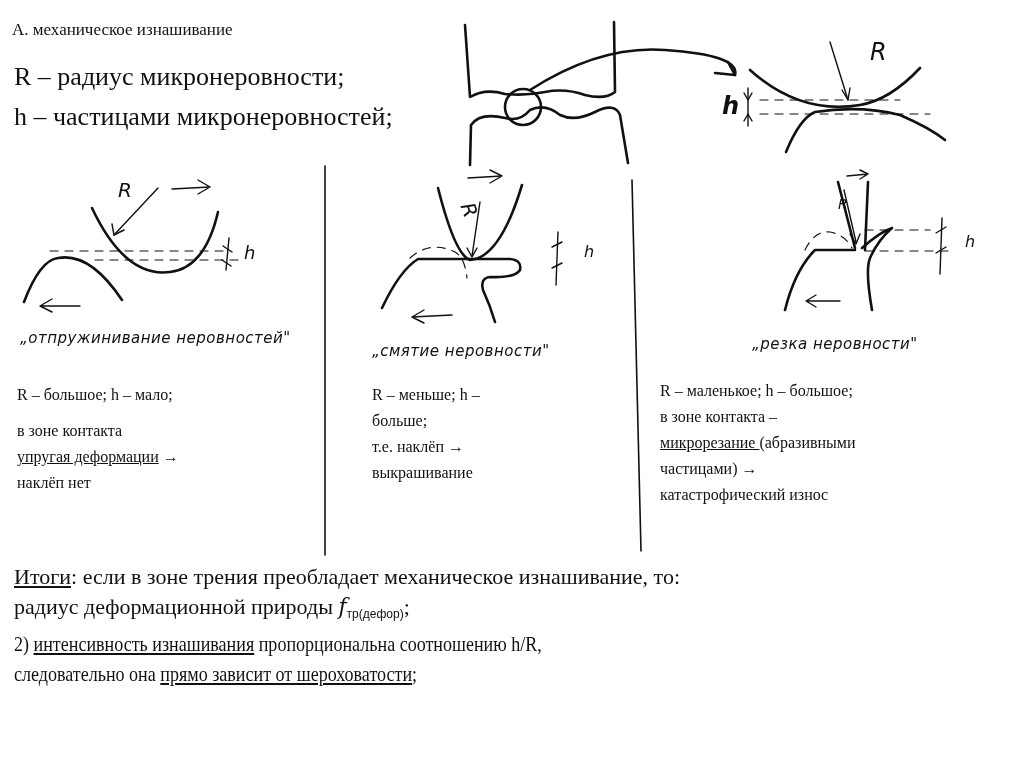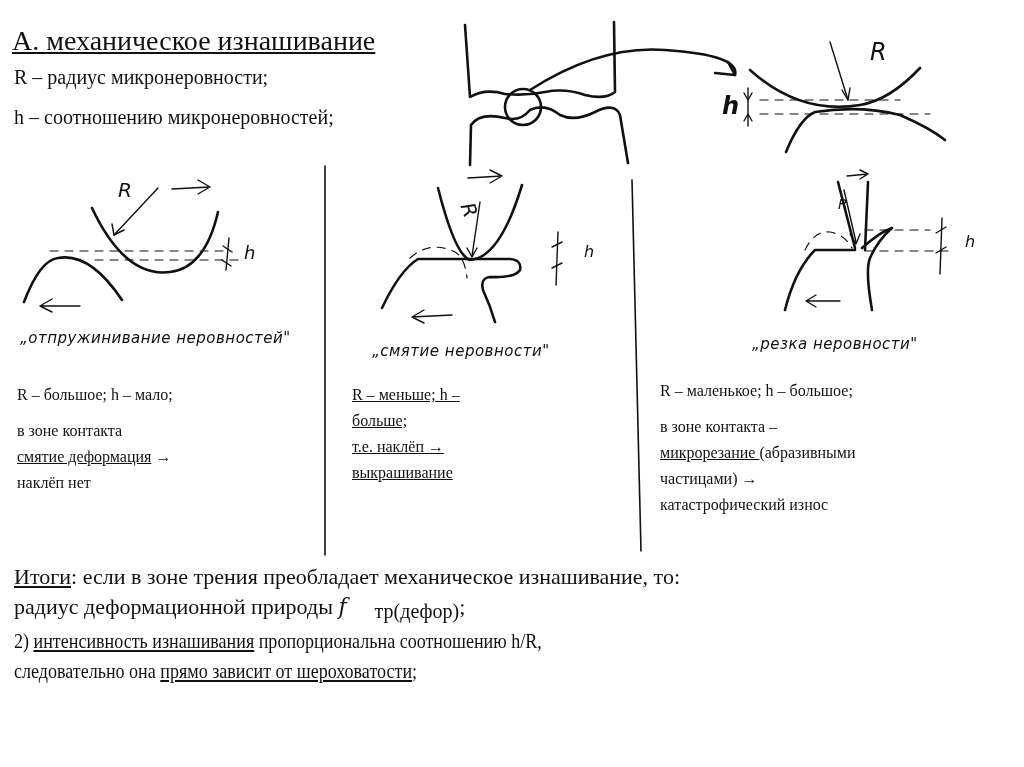--- a/index.html
+++ b/index.html
@@ -1,41 +1,41 @@
 <!DOCTYPE html>
 <html><head>
 <meta charset="utf-8">
 <style>
   html, body { margin: 0; padding: 0; background: #ffffff; }
   body { width: 1024px; height: 767px; position: relative; overflow: hidden;
          font-family: "Liberation Serif", serif; color: #111111; }
   .abs { position: absolute; }
-  .t { font-size: 20px; line-height: 26px; white-space: nowrap; }
-  .title { font-size: 28px; text-decoration: underline; left: 12px; top: 28px; }
+  .t { font-size: 26px; line-height: 26px; white-space: nowrap; }
+  .title { font-size: 17px; left: 12px; top: 17px; }
   .u { text-decoration: underline; }
   .hand { font-family: "DejaVu Sans", sans-serif; font-style: italic; font-size: 15px; letter-spacing: 0.5px; }
   .col-text { font-size: 16px; line-height: 26px; }
   .col-text p { margin: 0; }
   svg { position: absolute; overflow: visible; }
   svg path, svg line, svg circle, svg polyline { fill: none; stroke: #111; stroke-linecap: round; stroke-linejoin: round; }
   .dash { stroke-dasharray: 8 7; stroke-width: 1.2; }
   .thin { stroke-width: 1.4; }
   .thick { stroke-width: 2.6; }
   .summary { left: 14px; top: 562px; width: 1000px; font-size: 22px; line-height: 30px; }
   .summary p { margin: 0; white-space: nowrap; }
-  .sub { font-size: 20px; vertical-align: -4px; font-family: Liberation Serif, serif; margin-left: 28px; }
+  .sub { font-size: 12px; vertical-align: -4px; font-family: Liberation Sans, sans-serif; }
   .fi { font-style: italic; font-family: "DejaVu Serif", serif; }
   .cond { display: inline-block; transform: scaleX(0.82); transform-origin: left center; }
 </style>
 </head>
 <body>
 
 <div class="abs t title">А. механическое изнашивание</div>
 <div class="abs t" style="left:14px;top:64px;">R – радиус микронеровности;</div>
-<div class="abs t" style="left:14px;top:104px;">h – соотношению микронеровностей;</div>
+<div class="abs t" style="left:14px;top:104px;">h – частицами микронеровностей;</div>
 
 <svg style="left:0;top:0;" width="1024" height="180">
 
   <path class="thick" d="M465,25 L470,97 Q485,88 505,94 Q525,96 545,92 Q565,88 585,95 Q605,100 615,92 L614,22"></path>
 
   <path class="thick" d="M470,165 L471,125 Q480,112 505,118 Q520,122 530,110 Q545,103 560,115 Q575,122 595,112 Q615,102 620,115 L628,163"></path>
 
   <circle class="thick" cx="523" cy="107" r="18"></circle>
 
   <path class="thick" d="M530,90 Q600,45 665,50 Q740,55 735,75"></path>
@@ -107,35 +107,35 @@
   <path class="thin" d="M296,73 L306,67 M296,93 L306,87"></path>
 </svg>
 <div class="abs hand" style="left:838px;top:196px;font-size:14px;">R</div>
 <div class="abs hand" style="left:965px;top:232px;font-size:16px;">h</div>
 <div class="abs hand" style="left:752px;top:335px;">„резка неровности"</div>
 
 <div class="abs col-text" style="left:17px;top:382px;width:300px;">
   <p style="margin-bottom:10px;">R – большое; h – мало;</p>
   <p>в зоне контакта</p>
   <p>
-    <span class="u">смятие деформация</span>
+    <span class="u">упругая деформации</span>
     <span>→</span>
   </p>
   <p>наклёп нет</p>
 </div>
 
-<div class="abs col-text" style="left:352px;top:382px;width:270px;text-decoration:underline;">
+<div class="abs col-text" style="left:372px;top:382px;width:270px;">
   <p>R – меньше; h –</p>
   <p>больше;</p>
   <p>т.е. наклёп →</p>
   <p>выкрашивание</p>
 </div>
 
 <div class="abs col-text" style="left:660px;top:378px;width:360px;">
-  <p style="margin-bottom:10px;">R – маленькое; h – большое;</p>
+  <p style="margin-bottom:0;">R – маленькое; h – большое;</p>
   <p>в зоне контакта –</p>
   <p><span class="u">микрорезание </span><span>(абразивными</span></p>
   <p>частицами) →</p>
   <p>катастрофический износ</p>
 </div>
 
 <div class="abs summary">
   <p><span class="u">Итоги</span><span>: если в зоне трения преобладает механическое изнашивание, то:</span></p>
   <p><span>радиус деформационной природы </span><span class="fi">f</span><span class="sub">тр(дефор)</span><span>;</span></p>
   <p><span class="cond"><span>2) </span><span class="u">интенсивность изнашивания</span><span> пропорциональна соотношению h/R,</span></span></p>

